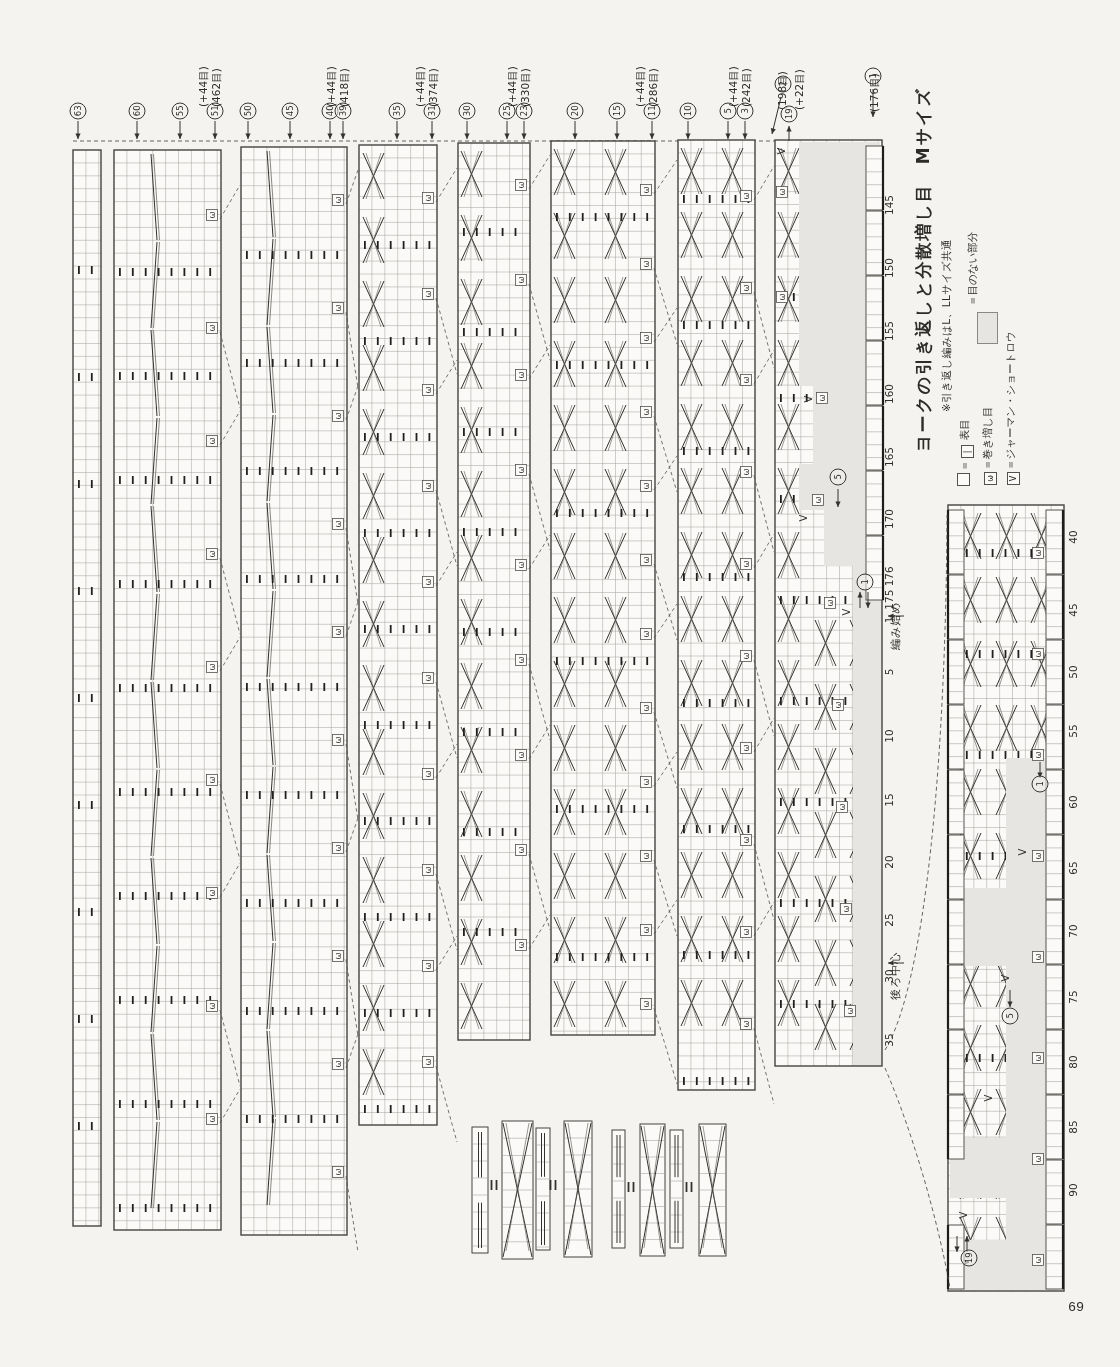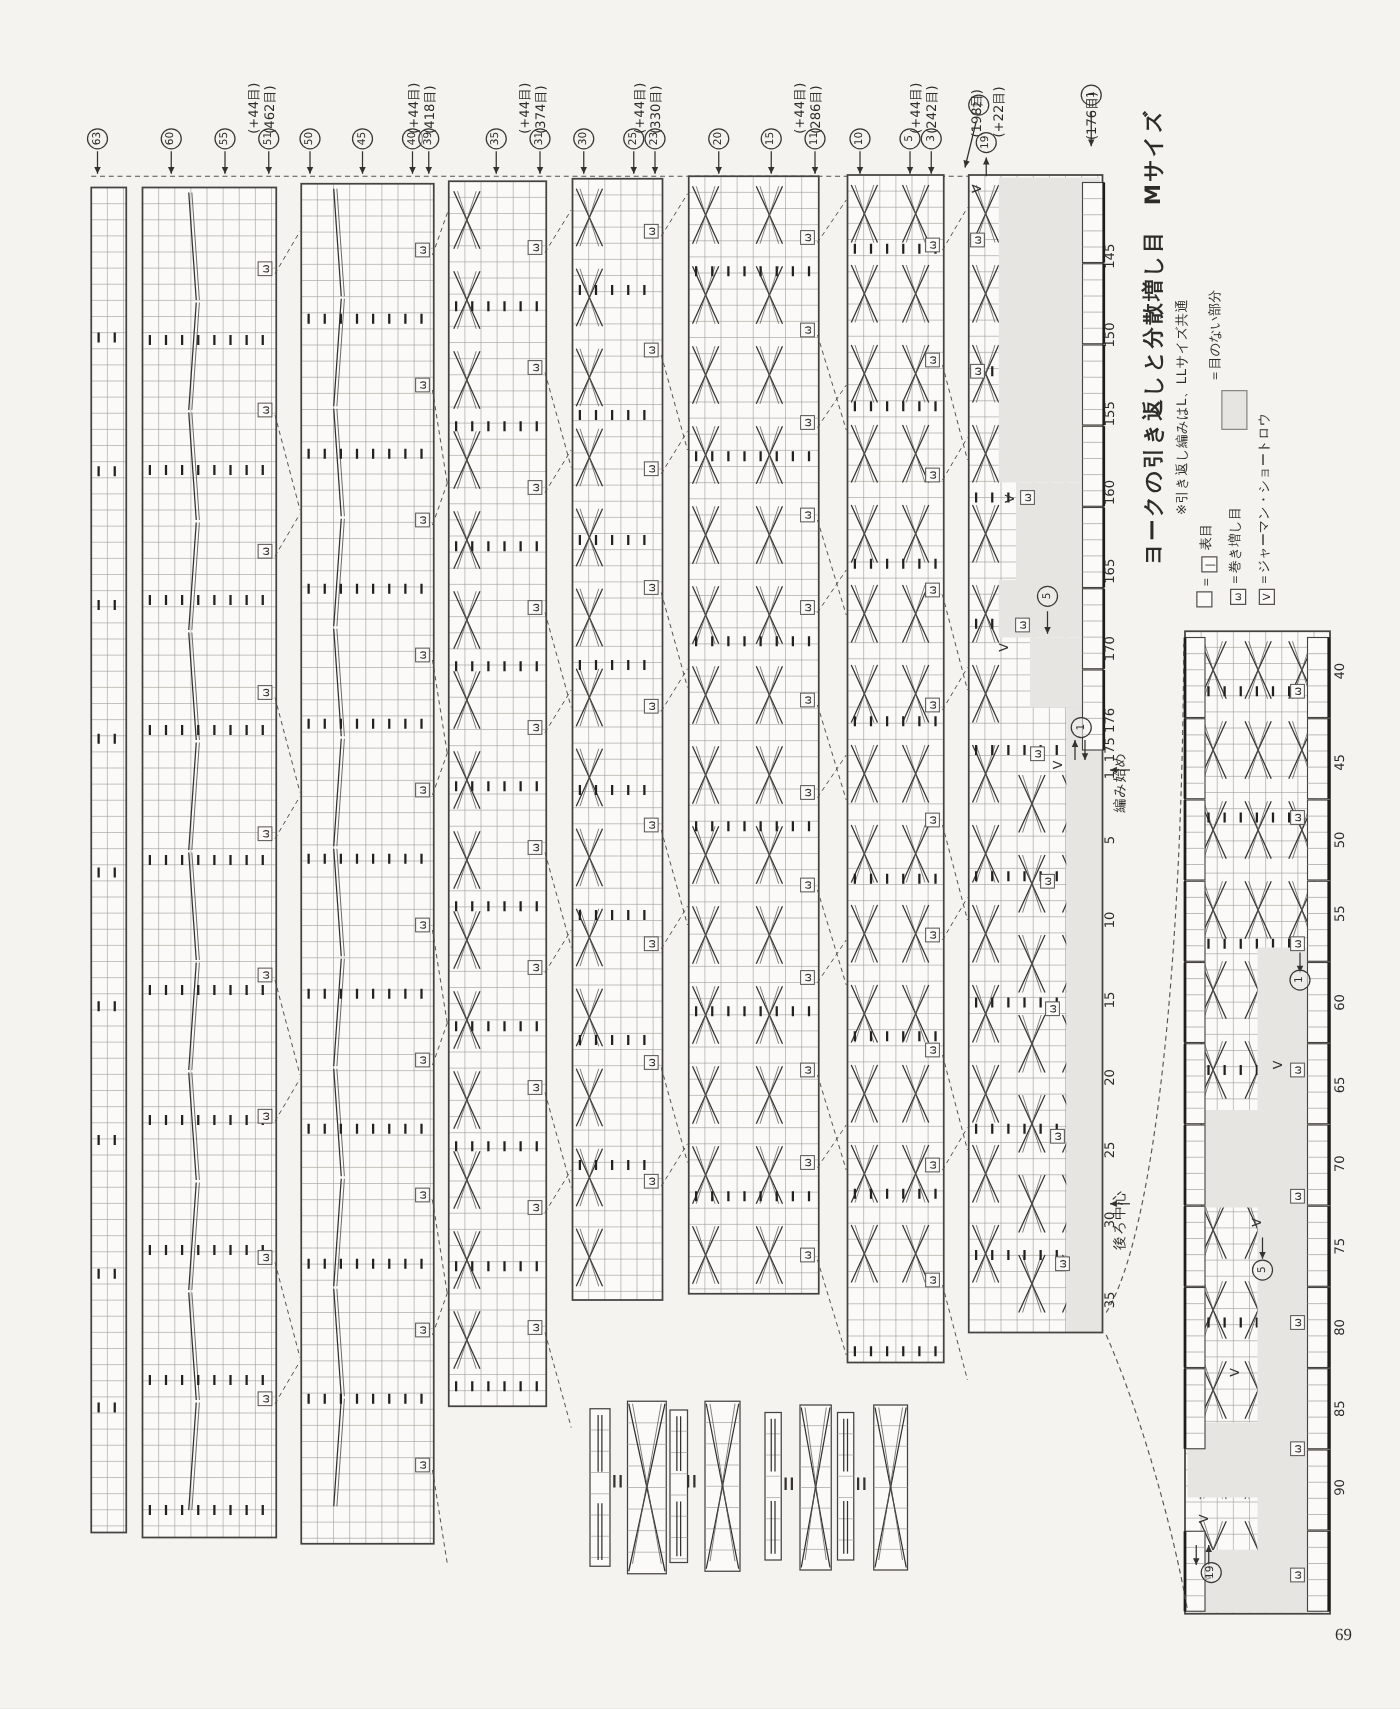--- a/index.html
+++ b/index.html
@@ -15,21 +15,21 @@
   .cnum{position:absolute;width:17px;height:17px;border:1.2px solid #3a3835;border-radius:50%;
         display:flex;align-items:center;justify-content:center;
         transform:translate(-50%,-50%);background:rgba(244,243,240,.55);box-sizing:border-box;}
   .cnum span{display:block;transform:rotate(-90deg);font-size:8.5px;line-height:8.5px;}
   #title{font-size:17px;font-weight:700;letter-spacing:2px;line-height:19px;}
   #subtitle{font-size:10.5px;letter-spacing:.5px;}
   .lgline{font-size:10.5px;}
   .lg-box{display:inline-block;width:11px;height:11px;border:1px solid #55524e;background:#fbfaf8;
           vertical-align:-2px;margin:0 2px;text-align:center;font-size:8px;line-height:11px;}
   #swatch{position:absolute;width:19px;height:30px;background:#e6e5e1;border:1px solid #8a8884;}
-  #pageno{position:absolute;font-family:Liberation Serif, serif;font-size:13.5px;}
+  #pageno{position:absolute;font-family:Liberation Mono, monospace;font-size:13.5px;}
   .note{font-size:11px;letter-spacing:1px;}
 </style>
 </head>
 <body>
 
 <div id="page">
 
   <svg id="fig" width="1120" height="1367" viewBox="0 0 1120 1367">
       <line x1="73" y1="141" x2="883" y2="141" stroke="#55524e" stroke-width="0.9" stroke-dasharray="4 3"></line>
       <g>

